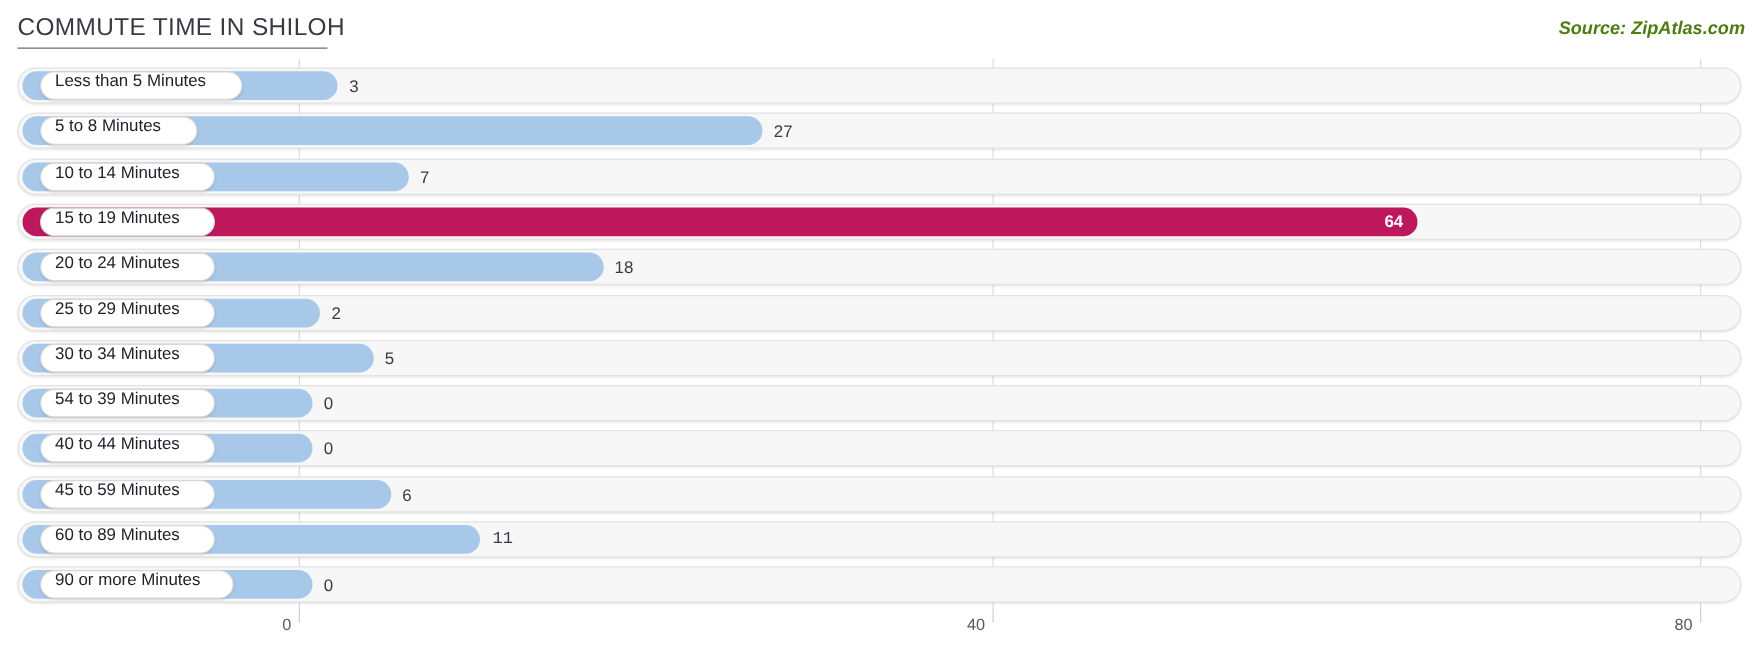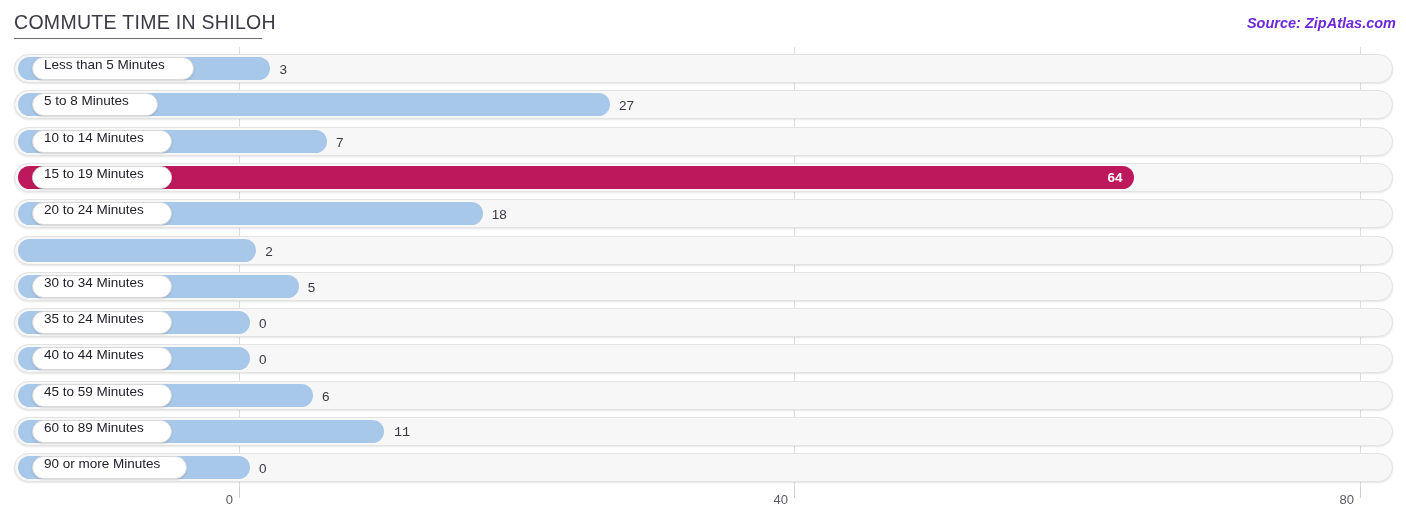--- a/index.html
+++ b/index.html
@@ -20,21 +20,21 @@
     font-size:19.5px;letter-spacing:.3px;
     color:#3a3a45;font-weight:400;white-space:nowrap;
   }
   #title-rule{
     position:absolute;left:14px;top:38px;width:248px;height:1px;
     background:#6b6b78;
   }
   #source-note{
     position:absolute;right:10px;top:15px;
     font-size:14.5px;font-style:italic;font-weight:bold;
-    color:#6d28d9;white-space:nowrap;
+    color:#4d7c0f;white-space:nowrap;
   }
 
   
   #plot{position:absolute;left:0;top:47px;width:1406px;height:440px;}
   .gridline{position:absolute;top:0;width:1px;height:440px;background:#dedede;}
 
   .row{position:absolute;left:0;width:1406px;height:30px;}
 
   .track{
     position:absolute;left:14px;top:0;height:29px;
@@ -143,35 +143,38 @@
         <div class="bar normal" style="width: 464.7px;"></div>
         <div class="bar-value-out" style="left: 491.7px;">18</div>
         <div class="cat-pill" style="width: 140px;">
           <span>20 to 24 Minutes</span>
         </div>
       </div>
       <div class="row" style="top: 188.5px;">
         <div class="track"></div>
         <div class="bar normal" style="width: 238.3px;"></div>
         <div class="bar-value-out" style="left: 265.3px;">2</div>
+        <div class="cat-pill" style="width: 140px;">
+          <span>25 to 29 Minutes</span>
+        </div>
       </div>
       <div class="row" style="top: 224.8px;">
         <div class="track"></div>
         <div class="bar normal" style="width: 280.75px;"></div>
         <div class="bar-value-out" style="left: 307.75px;">5</div>
         <div class="cat-pill" style="width: 140px;">
           <span>30 to 34 Minutes</span>
         </div>
       </div>
       <div class="row" style="top: 261.1px;">
         <div class="track"></div>
         <div class="bar normal" style="width: 232px;"></div>
         <div class="bar-value-out" style="left: 259px;">0</div>
         <div class="cat-pill" style="width: 140px;">
-          <span>35 to 24 Minutes</span>
+          <span>54 to 39 Minutes</span>
         </div>
       </div>
       <div class="row" style="top: 297.4px;">
         <div class="track"></div>
         <div class="bar normal" style="width: 232px;"></div>
         <div class="bar-value-out" style="left: 259px;">0</div>
         <div class="cat-pill" style="width: 140px;">
           <span>40 to 44 Minutes</span>
         </div>
       </div>

